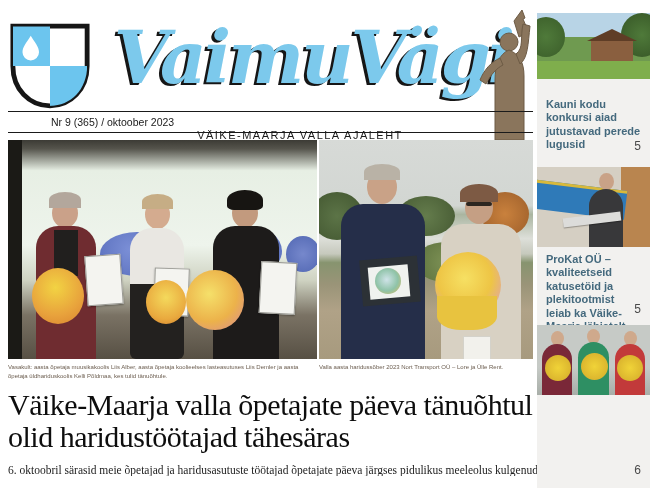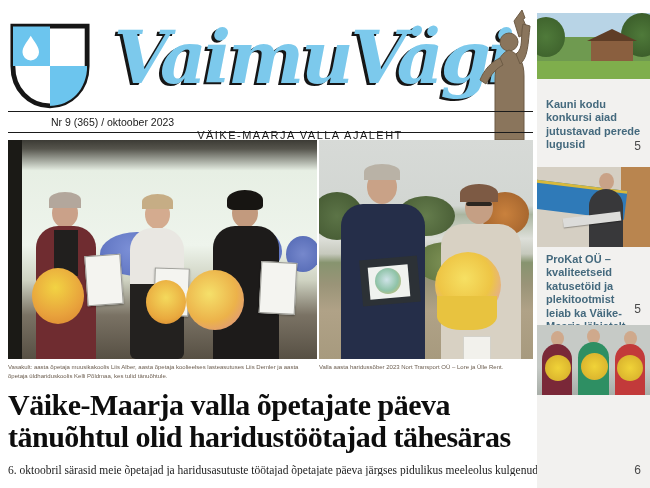--- a/index.html
+++ b/index.html
@@ -31,21 +31,21 @@
   .head{position:absolute;border-radius:50%;}
   .cert{position:absolute;background:#f4f4f0;border:1px solid #9a9a94;box-shadow:0 1px 2px rgba(0,0,0,.35);}
 
   
   .caption{position:absolute;top:363px;font-size:6px;line-height:1.5;color:#6b5d4f;}
   .caption-left{left:8px;width:306px;}
   .caption-right{left:319px;width:214px;}
 
   
   .headline{position:absolute;left:8px;top:389px;width:530px;
-        font-family:"Liberation Serif",serif;font-weight:bold;font-size:30px;
+        font-family:"Liberation Serif",serif;font-weight:normal;font-size:30px;
         line-height:1.08;letter-spacing:-0.5px;color:#0d0d0d;}
   .bodycopy{position:absolute;left:8px;top:464px;width:530px;
         font-family:"Liberation Serif",serif;font-size:11.5px;color:#222;
         white-space:nowrap;overflow:hidden;}
 
   
   .sidebar{position:absolute;left:537px;top:13px;width:113px;height:475px;background:#f2f1ef;}
   .sb-photo{position:absolute;left:0;width:113px;overflow:hidden;}
   .sb-text{position:absolute;left:9px;width:96px;font-size:11px;line-height:1.22;color:#44697d;font-weight:bold;}
   .sb-page{position:absolute;right:9px;width:30px;text-align:right;font-size:12px;color:#4a4a4a;}

